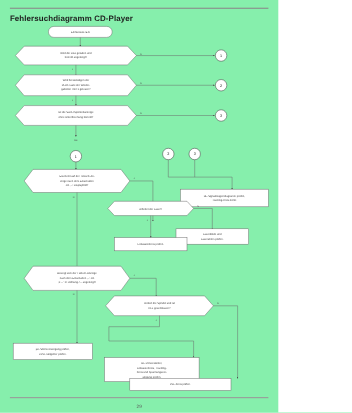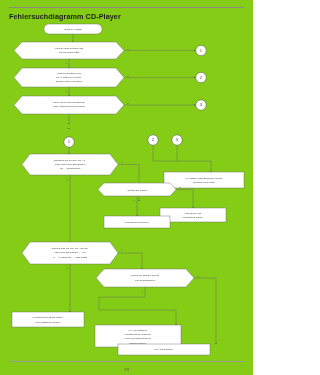--- a/index.html
+++ b/index.html
@@ -6,21 +6,21 @@
   html,body{margin:0;padding:0;}
   body{
     width:253px;height:375px;overflow:hidden;
     background:#ffffff;
     font-family:"Liberation Sans", sans-serif;
     color:#2b2b2b;
     -webkit-font-smoothing:none;
   }
   .page{
     position:relative;width:253px;height:375px;
-    background:#84cc16;
+    background:#86efac;
   }
   .rule{
     position:absolute;left:9px;right:9px;height:1px;
     background:#8b8b8b;
   }
   .rule.top{top:7px;}
   .rule.bottom{bottom:13px;background:#9a9a9a;}
   .page-title{
     position:absolute;left:9px;top:12px;
     font-size:7.2px;font-weight:bold;letter-spacing:.1px;

